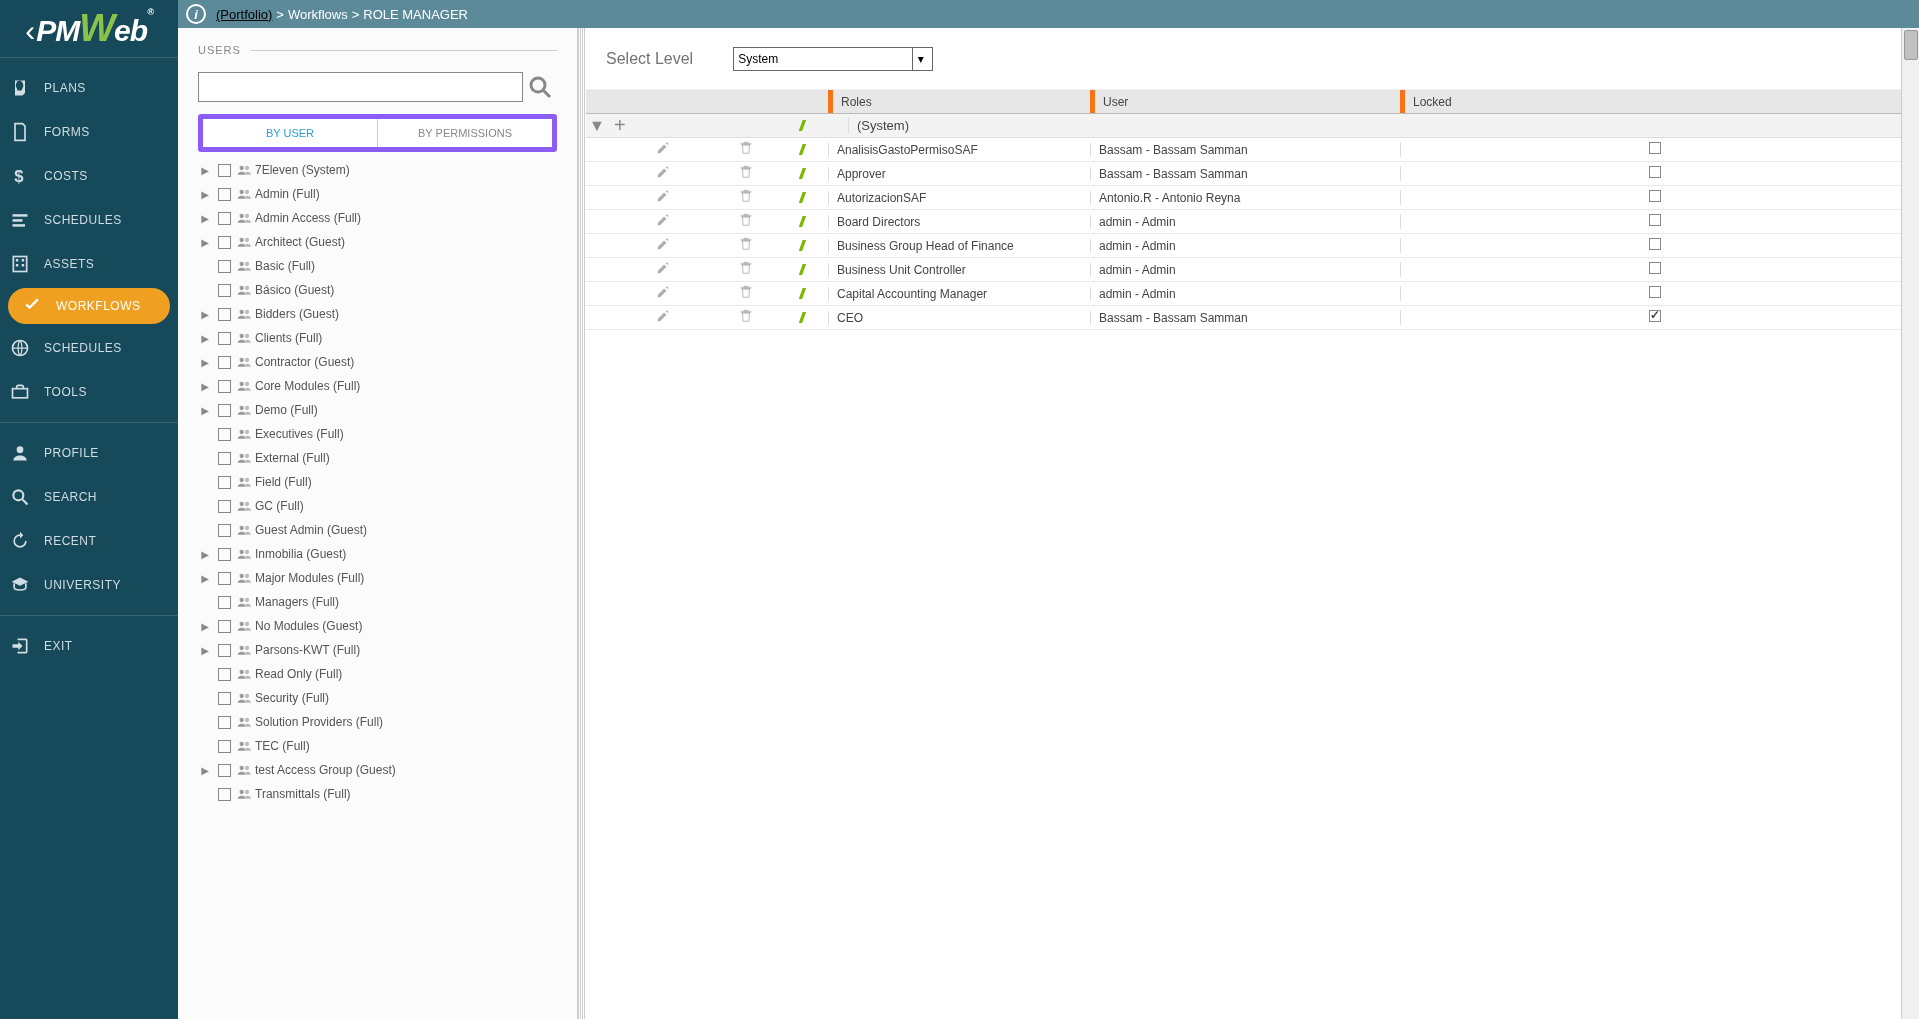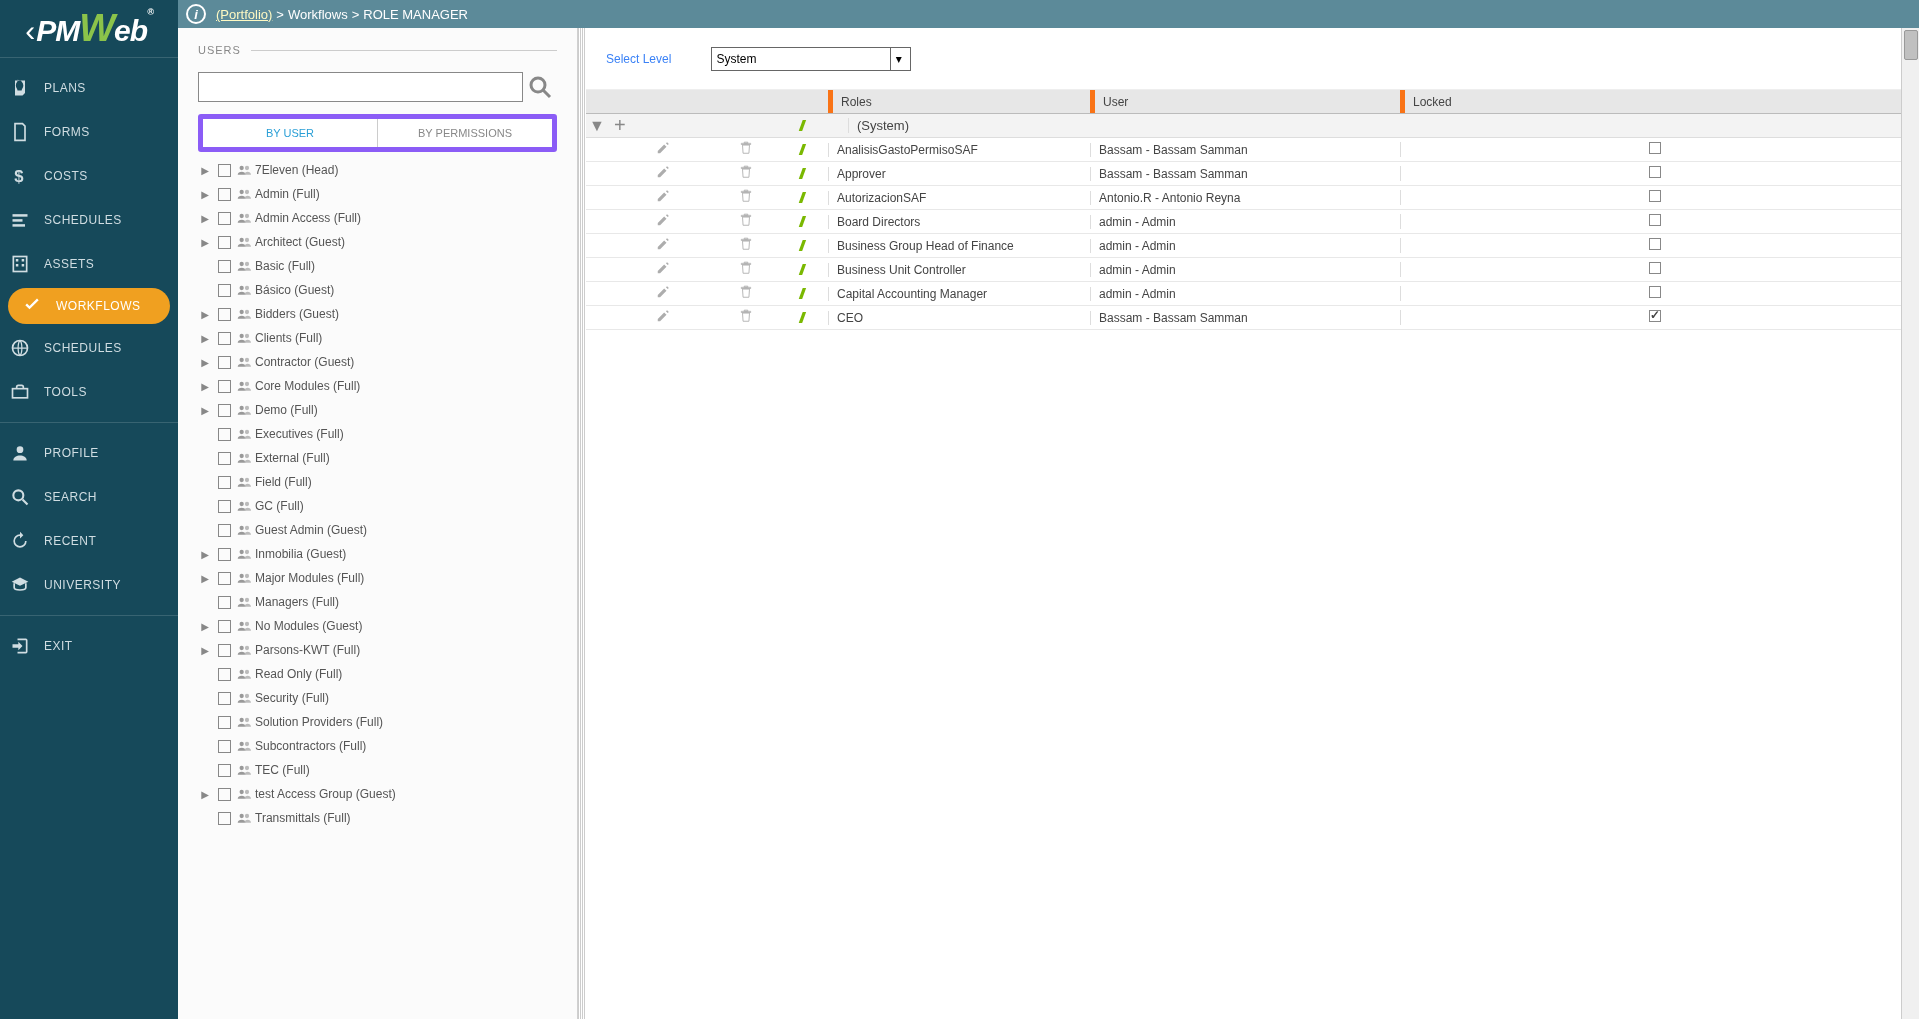--- a/index.html
+++ b/index.html
@@ -12,42 +12,42 @@
 .logo-reg { font-size: 9px; vertical-align: top; }
 .nav-section { padding: 8px 0; border-bottom: 1px solid rgba(255,255,255,0.15); }
 .nav-item { display: flex; align-items: center; height: 44px; padding: 0 8px; cursor: pointer; font-size: 12px; letter-spacing: 0.5px; color: #d0dde2; }
 .nav-item.active { background: #f0a020; color: #fff; border-radius: 22px; margin: 2px 8px; height: 36px; padding: 0 12px; }
 .nav-icon { width: 24px; height: 24px; margin-right: 12px; display: flex; align-items: center; justify-content: center; }
 .nav-icon svg { width: 20px; height: 20px; fill: #d0dde2; }
 .nav-item.active .nav-icon svg { fill: #fff; }
 .main { flex: 1; display: flex; flex-direction: column; }
 .breadcrumb-bar { height: 28px; background: #5c8a99; color: #fff; display: flex; align-items: center; padding: 0 8px; font-size: 13px; }
 .breadcrumb-bar .info-ic { width: 20px; height: 20px; border: 2px solid #fff; border-radius: 50%; display: flex; align-items: center; justify-content: center; margin-right: 10px; font-style: italic; font-weight: bold; font-size: 13px; }
-.breadcrumb-bar a { color: #fef9c3; text-decoration: underline; }
+.breadcrumb-bar a { color: #000000; text-decoration: underline; }
 .breadcrumb-bar .sep { margin: 0 4px; }
 .content { flex: 1; display: flex; position: relative; }
 .users-panel { width: 400px; background: #fbfbfb; border-right: 1px solid #d0d0d0; display: flex; flex-direction: column; padding: 16px 20px 0 20px; }
 .panel-title { font-size: 11px; color: #888; letter-spacing: 1px; margin-bottom: 4px; display: flex; align-items: center; }
 .panel-title::after { content: ""; flex: 1; height: 1px; background: #ccc; margin-left: 10px; }
 .search-row { display: flex; align-items: center; margin: 10px 0; }
 .search-box { flex: 1; height: 30px; border: 1px solid #888; padding: 0 6px; font-size: 13px; }
 .search-btn { width: 34px; height: 34px; display: flex; align-items: center; justify-content: center; cursor: pointer; }
 .tabs { display: flex; border: 5px solid #8b5cf6; border-radius: 3px; overflow: hidden; margin-bottom: 6px; }
 .tab { flex: 1; text-align: center; font-size: 11px; padding: 8px 0; color: #888; cursor: pointer; background: #fff; }
 .tab.active { color: #2a9fd6; }
 .tab + .tab { border-left: 1px solid #ccc; }
 .user-list { flex: 1; overflow-y: auto; }
 .user-row { display: flex; align-items: center; height: 24px; font-size: 12px; color: #555; }
 .user-row .tree-caret { width: 14px; text-align: center; color: #888; font-size: 10px; cursor: pointer; }
 .user-row .chk { width: 13px; height: 13px; border: 1px solid #888; margin: 0 6px; cursor: pointer; }
 .user-row .grp-ic { width: 18px; display: flex; align-items: center; }
 .user-row .label { cursor: pointer; }
 .right-panel { flex: 1; display: flex; flex-direction: column; }
 .level-bar { height: 62px; display: flex; align-items: center; padding: 0 20px; border-bottom: 1px solid #eee; }
-.level-label { font-size: 12px; color: #3b82f6; margin-right: 40px; }
+.level-label { font-size: 16px; color: #737373; margin-right: 40px; }
 .level-select { width: 200px; height: 24px; border: 1px solid #666; font-size: 12px; padding: 0 4px; background: #fff; display: flex; align-items: center; justify-content: space-between; cursor: pointer; }
 .level-select .dd { width: 16px; height: 22px; border-left: 1px solid #666; display: flex; align-items: center; justify-content: center; }
 .grid { flex: 1; display: flex; flex-direction: column; }
 .grid-head { display: flex; background: #e7e7e7; height: 24px; font-size: 12px; color: #444; align-items: center; border-bottom: 1px solid #bbb; }
 .grid-subhead { display: flex; background: #f3f3f3; height: 24px; align-items: center; border-bottom: 1px solid #ddd; }
 .grid-row { display: flex; height: 24px; align-items: center; border-bottom: 1px solid #e8e8e8; font-size: 12px; color: #444; background: #fff; }
 .col-caret { width: 22px; text-align: center; }
 .col-edit { width: 110px; text-align: center; }
 .col-del { width: 55px; text-align: center; }
 .col-perm { width: 55px; text-align: center; }
@@ -225,21 +225,21 @@
             <span class="tree-caret">▶</span>
             <span class="chk"></span>
             <span class="grp-ic">
               <svg width="16" height="12" viewBox="0 0 24 16">
                 <circle cx="7" cy="5" r="3.2" fill="#999"></circle>
                 <circle cx="15" cy="5" r="3.2" fill="#bbb"></circle>
                 <path d="M1 15c0-3 3-4.5 6-4.5s6 1.5 6 4.5z" fill="#999"></path>
                 <path d="M11 15c0-3 2.5-4.5 5-4.5s5 1.5 5 4.5z" fill="#bbb"></path>
               </svg>
             </span>
-            <span class="label">7Eleven (Head)</span>
+            <span class="label">7Eleven (System)</span>
           </div>
           <div class="user-row">
             <span class="tree-caret">▶</span>
             <span class="chk"></span>
             <span class="grp-ic">
               <svg width="16" height="12" viewBox="0 0 24 16">
                 <circle cx="7" cy="5" r="3.2" fill="#999"></circle>
                 <circle cx="15" cy="5" r="3.2" fill="#bbb"></circle>
                 <path d="M1 15c0-3 3-4.5 6-4.5s6 1.5 6 4.5z" fill="#999"></path>
                 <path d="M11 15c0-3 2.5-4.5 5-4.5s5 1.5 5 4.5z" fill="#bbb"></path>
@@ -525,33 +525,20 @@
             <span class="chk"></span>
             <span class="grp-ic">
               <svg width="16" height="12" viewBox="0 0 24 16">
                 <circle cx="7" cy="5" r="3.2" fill="#999"></circle>
                 <circle cx="15" cy="5" r="3.2" fill="#bbb"></circle>
                 <path d="M1 15c0-3 3-4.5 6-4.5s6 1.5 6 4.5z" fill="#999"></path>
                 <path d="M11 15c0-3 2.5-4.5 5-4.5s5 1.5 5 4.5z" fill="#bbb"></path>
               </svg>
             </span>
             <span class="label">Solution Providers (Full)</span>
-          </div>
-          <div class="user-row">
-            <span class="tree-caret"></span>
-            <span class="chk"></span>
-            <span class="grp-ic">
-              <svg width="16" height="12" viewBox="0 0 24 16">
-                <circle cx="7" cy="5" r="3.2" fill="#999"></circle>
-                <circle cx="15" cy="5" r="3.2" fill="#bbb"></circle>
-                <path d="M1 15c0-3 3-4.5 6-4.5s6 1.5 6 4.5z" fill="#999"></path>
-                <path d="M11 15c0-3 2.5-4.5 5-4.5s5 1.5 5 4.5z" fill="#bbb"></path>
-              </svg>
-            </span>
-            <span class="label">Subcontractors (Full)</span>
           </div>
           <div class="user-row">
             <span class="tree-caret"></span>
             <span class="chk"></span>
             <span class="grp-ic">
               <svg width="16" height="12" viewBox="0 0 24 16">
                 <circle cx="7" cy="5" r="3.2" fill="#999"></circle>
                 <circle cx="15" cy="5" r="3.2" fill="#bbb"></circle>
                 <path d="M1 15c0-3 3-4.5 6-4.5s6 1.5 6 4.5z" fill="#999"></path>
                 <path d="M11 15c0-3 2.5-4.5 5-4.5s5 1.5 5 4.5z" fill="#bbb"></path>

